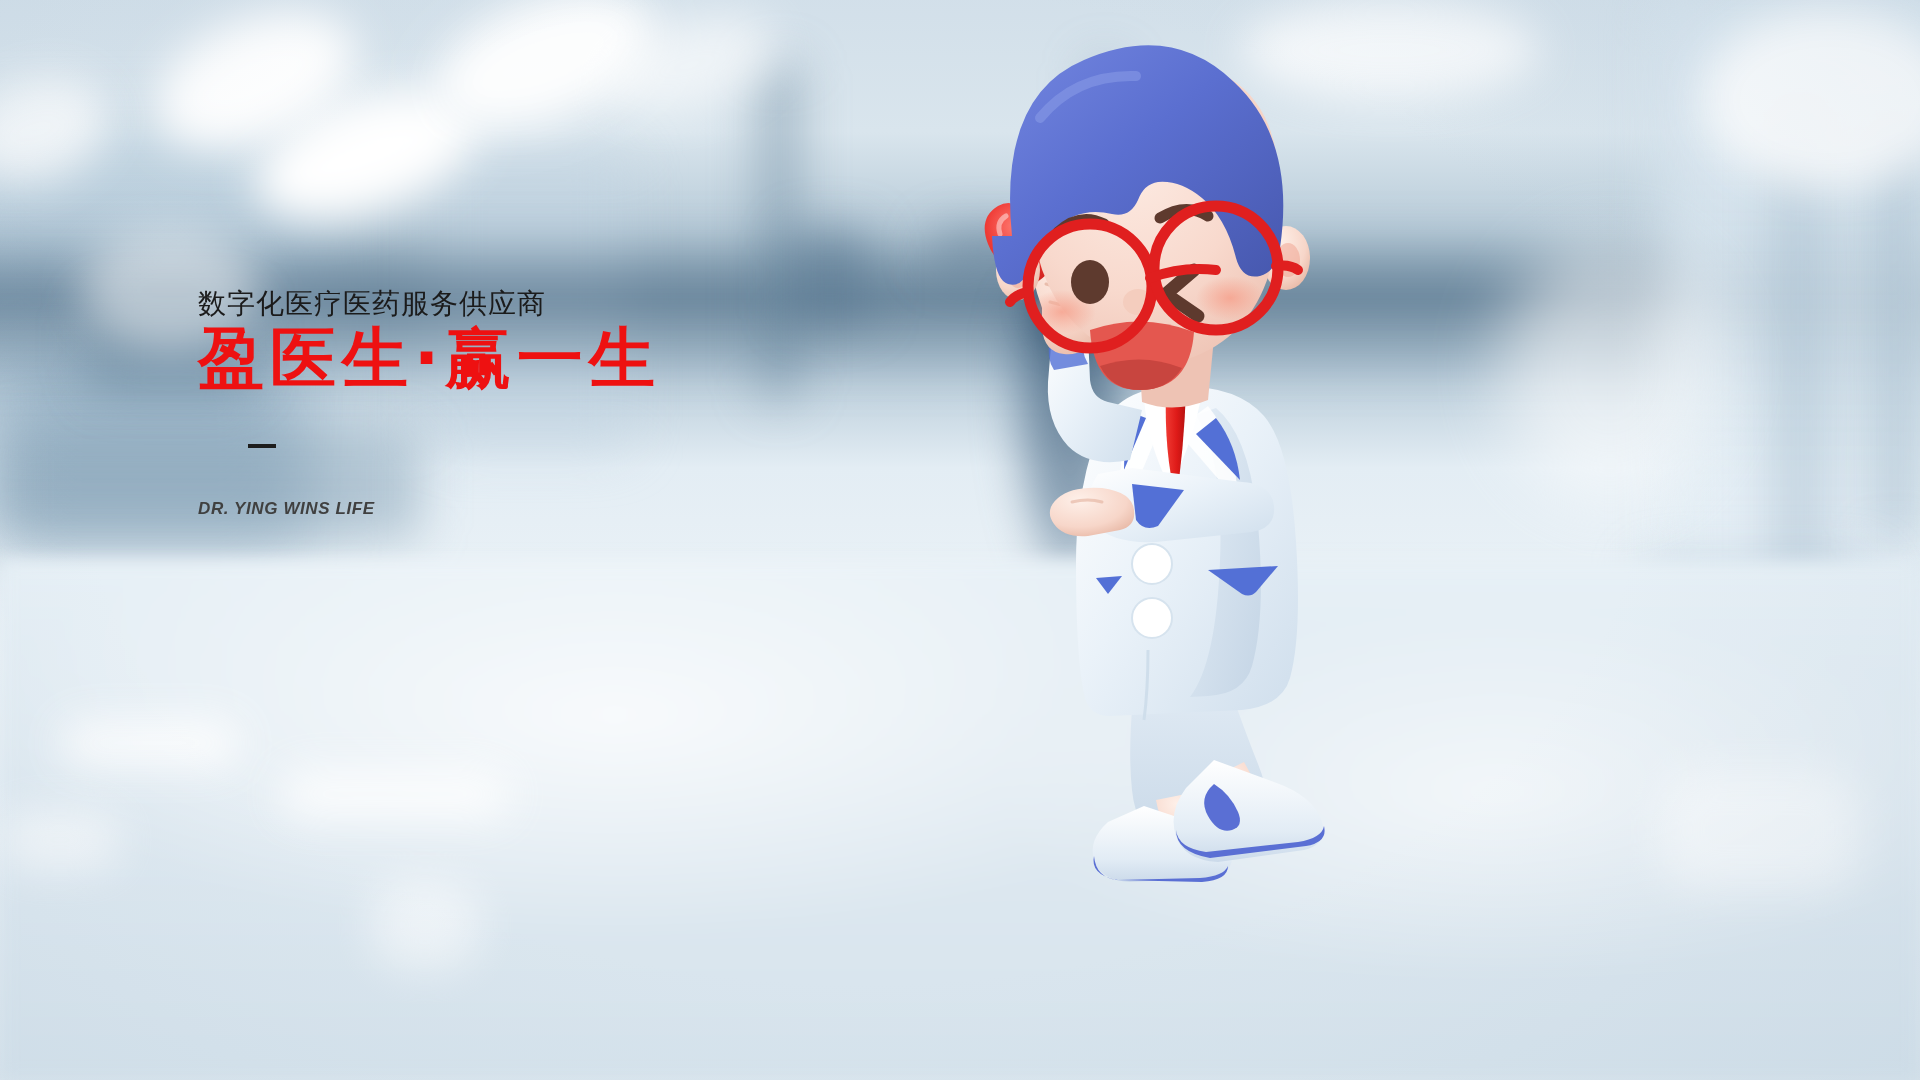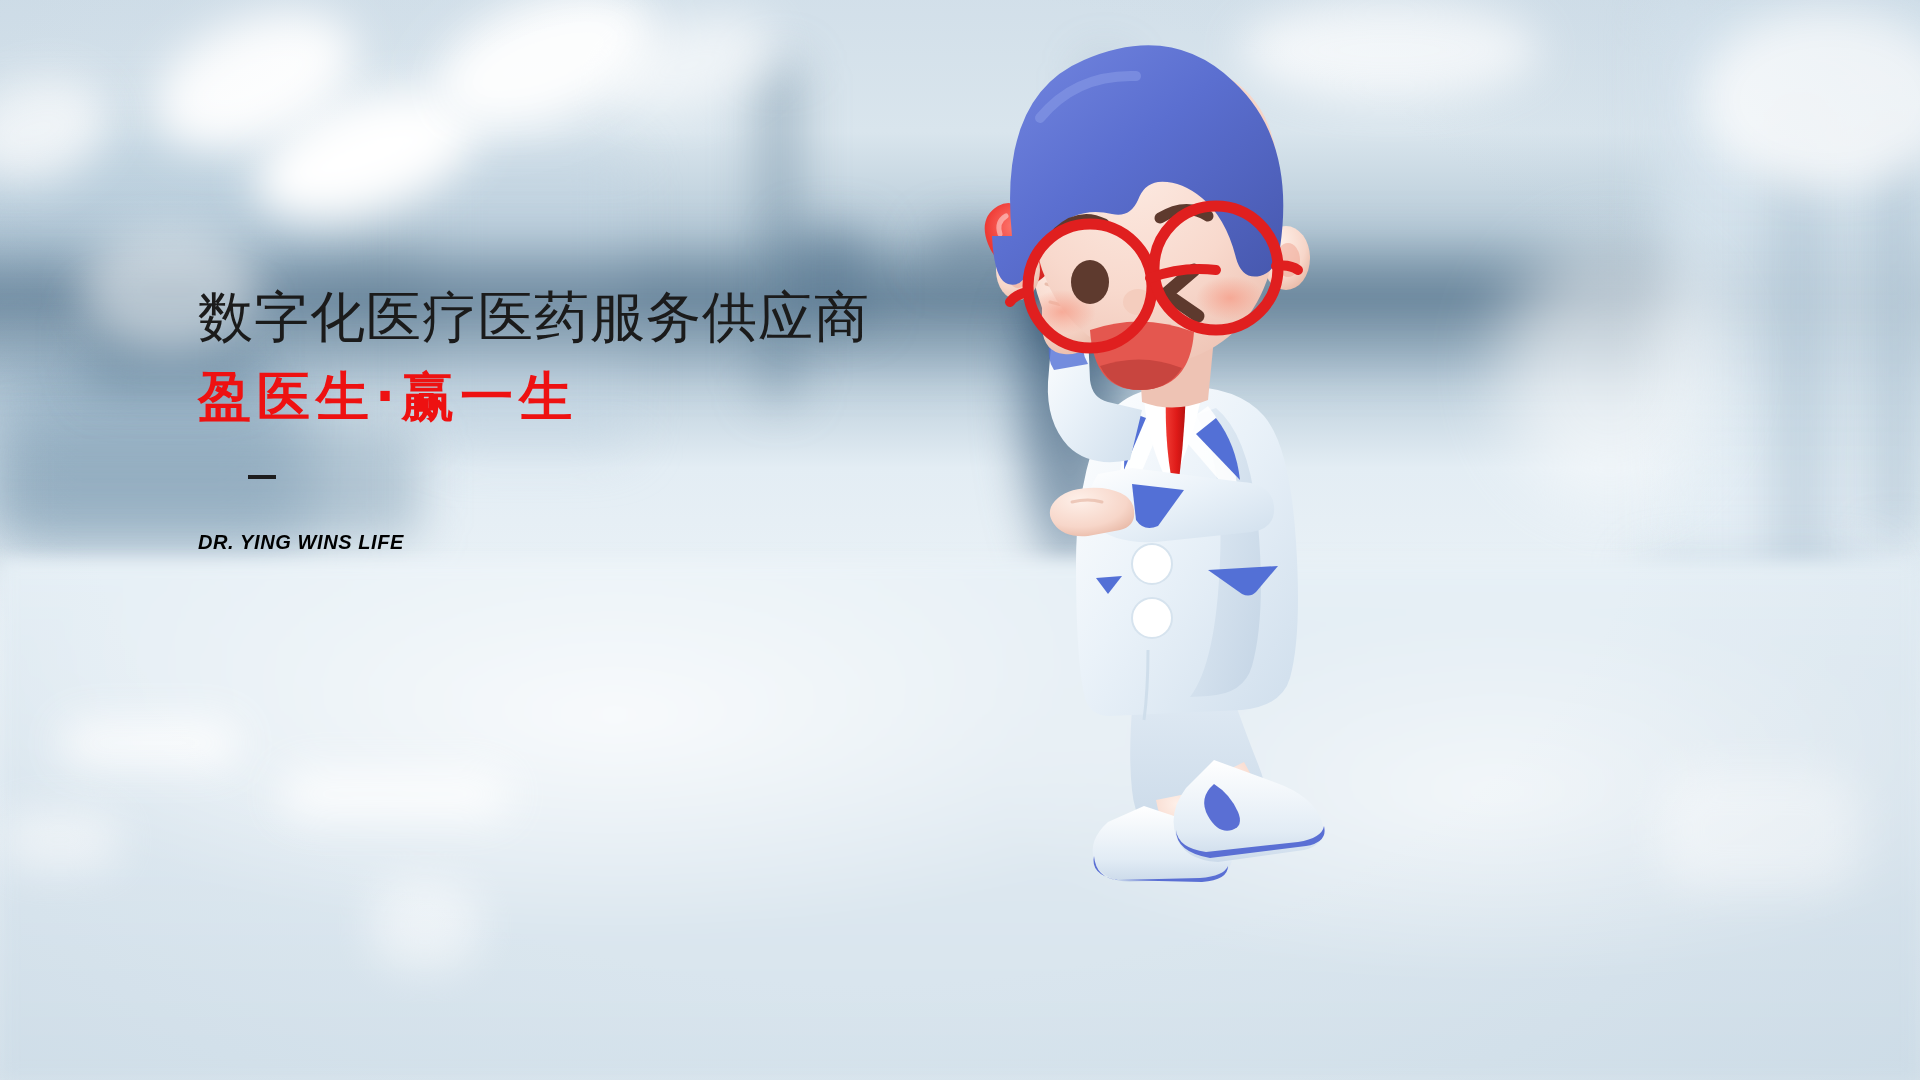--- a/index.html
+++ b/index.html
@@ -96,37 +96,37 @@
   .fr4{left:1660px;top:770px;width:200px;height:120px;opacity:.5;}
   .fr5{left:0px;top:810px;width:120px;height:60px;opacity:.6;}
   .vign{
     position:absolute;inset:0;
     background:radial-gradient(ellipse 1400px 900px at 45% 45%,rgba(255,255,255,0) 55%,rgba(170,192,210,.22) 100%);
   }
 
   
   .copy{position:absolute;left:198px;top:290px;width:820px;}
   .headline{
-    font-size:55px;line-height:1;letter-spacing:1px;color:#1b1b1b;
+    font-size:28px;line-height:1;letter-spacing:1px;color:#1b1b1b;
     font-family:"DejaVu Sans","Liberation Sans",sans-serif;font-weight:400;
     white-space:nowrap;
   }
   .slogan{
-    margin-top:25px;
-    font-size:53px;line-height:1;color:#ee1111;font-weight:700;letter-spacing:6px;
+    margin-top:8px;
+    font-size:66px;line-height:1;color:#ee1111;font-weight:700;letter-spacing:6px;
     font-family:"DejaVu Sans","Liberation Sans",sans-serif;white-space:nowrap;
   }
   .rule{
     margin-top:52px;margin-left:50px;
     width:28px;height:4px;background:#1d1d1d;
   }
   .sub{
     margin-top:46px;
-    font-style:italic;font-weight:700;font-size:20px;letter-spacing:.6px;
-    color:#000000;line-height:1.75;
+    font-style:italic;font-weight:700;font-size:17px;letter-spacing:.6px;
+    color:#404040;line-height:1.75;
     font-family:"Liberation Sans","DejaVu Sans",sans-serif;
   }
   .sub div{white-space:nowrap;}
 
   
   .char{position:absolute;left:980px;top:40px;width:420px;height:830px;}
   .char svg{display:block;width:100%;height:100%;overflow:visible;}
 </style>
 </head>
 <body>

